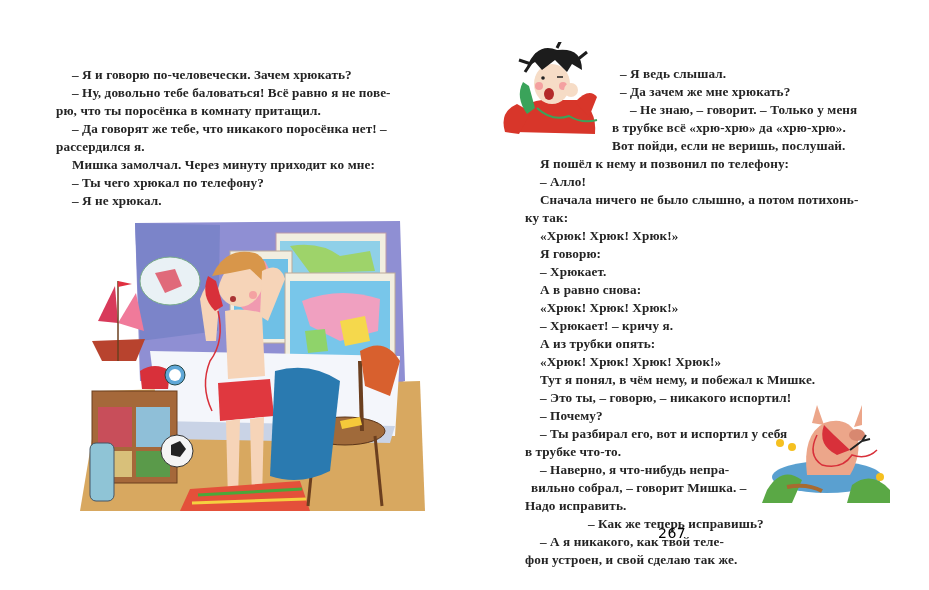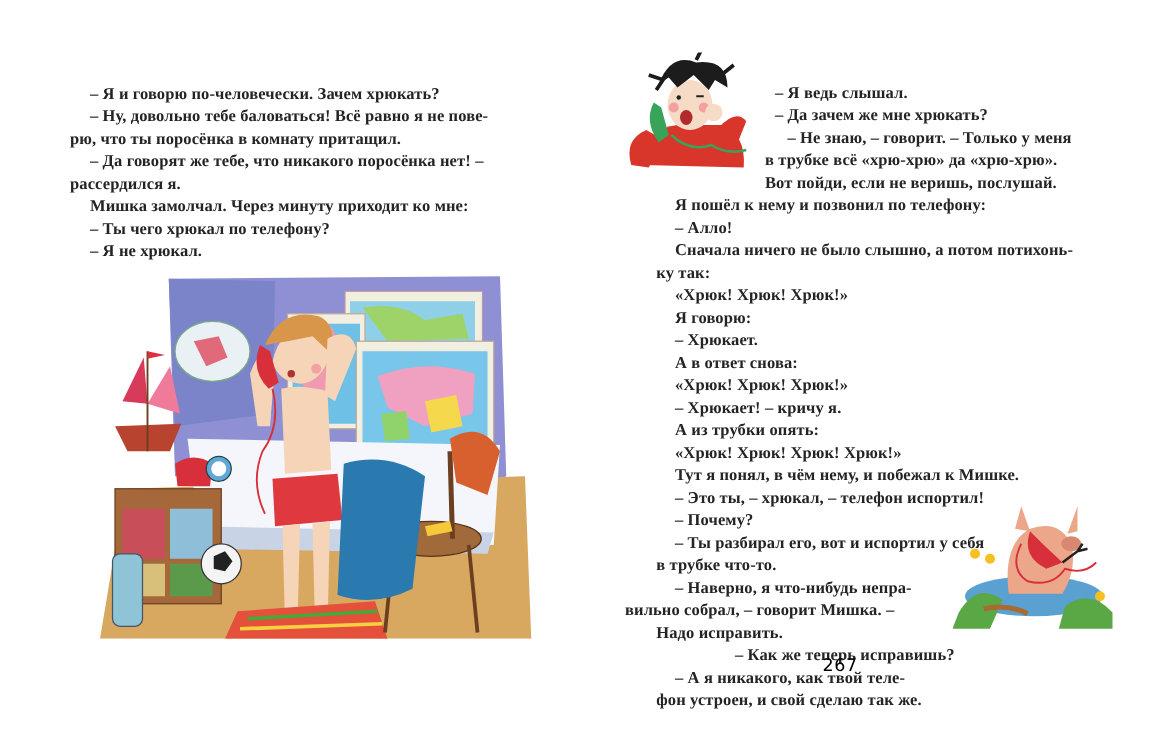--- a/index.html
+++ b/index.html
@@ -125,32 +125,32 @@
   <div class="line" style="left:630px;top:102px;">– Не знаю, – говорит. – Только у меня</div>
   <div class="line" style="left:612px;top:120px;">в трубке всё «хрю-хрю» да «хрю-хрю».</div>
   <div class="line" style="left:612px;top:138px;">Вот пойди, если не веришь, послушай.</div>
   <div class="line" style="left:540px;top:156px;">Я пошёл к нему и позвонил по телефону:</div>
   <div class="line" style="left:540px;top:174px;">– Алло!</div>
   <div class="line" style="left:540px;top:192px;">Сначала ничего не было слышно, а потом потихонь-</div>
   <div class="line" style="left:525px;top:210px;">ку так:</div>
   <div class="line" style="left:540px;top:228px;">«Хрюк! Хрюк! Хрюк!»</div>
   <div class="line" style="left:540px;top:246px;">Я говорю:</div>
   <div class="line" style="left:540px;top:264px;">– Хрюкает.</div>
-  <div class="line" style="left:540px;top:282px;">А в ответ снова:</div>
+  <div class="line" style="left:540px;top:282px;">А в равно снова:</div>
   <div class="line" style="left:540px;top:300px;">«Хрюк! Хрюк! Хрюк!»</div>
   <div class="line" style="left:540px;top:318px;">– Хрюкает! – кричу я.</div>
   <div class="line" style="left:540px;top:336px;">А из трубки опять:</div>
   <div class="line" style="left:540px;top:354px;">«Хрюк! Хрюк! Хрюк! Хрюк!»</div>
   <div class="line" style="left:540px;top:372px;">Тут я понял, в чём нему, и побежал к Мишке.</div>
-  <div class="line" style="left:540px;top:390px;">– Это ты, – хрюкал, – телефон испортил!</div>
+  <div class="line" style="left:540px;top:390px;">– Это ты, – говорю, – никакого испортил!</div>
   <div class="line" style="left:540px;top:408px;">– Почему?</div>
   <div class="line" style="left:540px;top:426px;">– Ты разбирал его, вот и испортил у себя</div>
   <div class="line" style="left:525px;top:444px;">в трубке что-то.</div>
   <div class="line" style="left:540px;top:462px;">– Наверно, я что-нибудь непра-</div>
-  <div class="line" style="left:500px;top:480px;">вильно собрал, – говорит Мишка. –</div>
+  <div class="line" style="left:531px;top:480px;">вильно собрал, – говорит Мишка. –</div>
   <div class="line" style="left:525px;top:498px;">Надо исправить.</div>
   <div class="line" style="left:540px;top:516px;margin-left:48px;">– Как же теперь исправишь?</div>
   <div class="line" style="left:540px;top:534px;">– А я никакого, как твой теле-</div>
   <div class="line" style="left:525px;top:552px;">фон устроен, и свой сделаю так же.</div>
 
   <svg class="illus" style="left:762px;top:395px;" width="130" height="110" viewBox="0 0 130 110">
     <ellipse cx="65" cy="82" rx="55" ry="16" fill="#5aa0d0"></ellipse>
     <path d="M5,95 Q20,70 40,85 L30,108 L0,108 Z" fill="#5aa845"></path>
     <path d="M90,90 Q110,75 128,95 L128,108 L85,108 Z" fill="#5aa845"></path>
     <circle cx="18" cy="48" r="4" fill="#f5c020"></circle>

